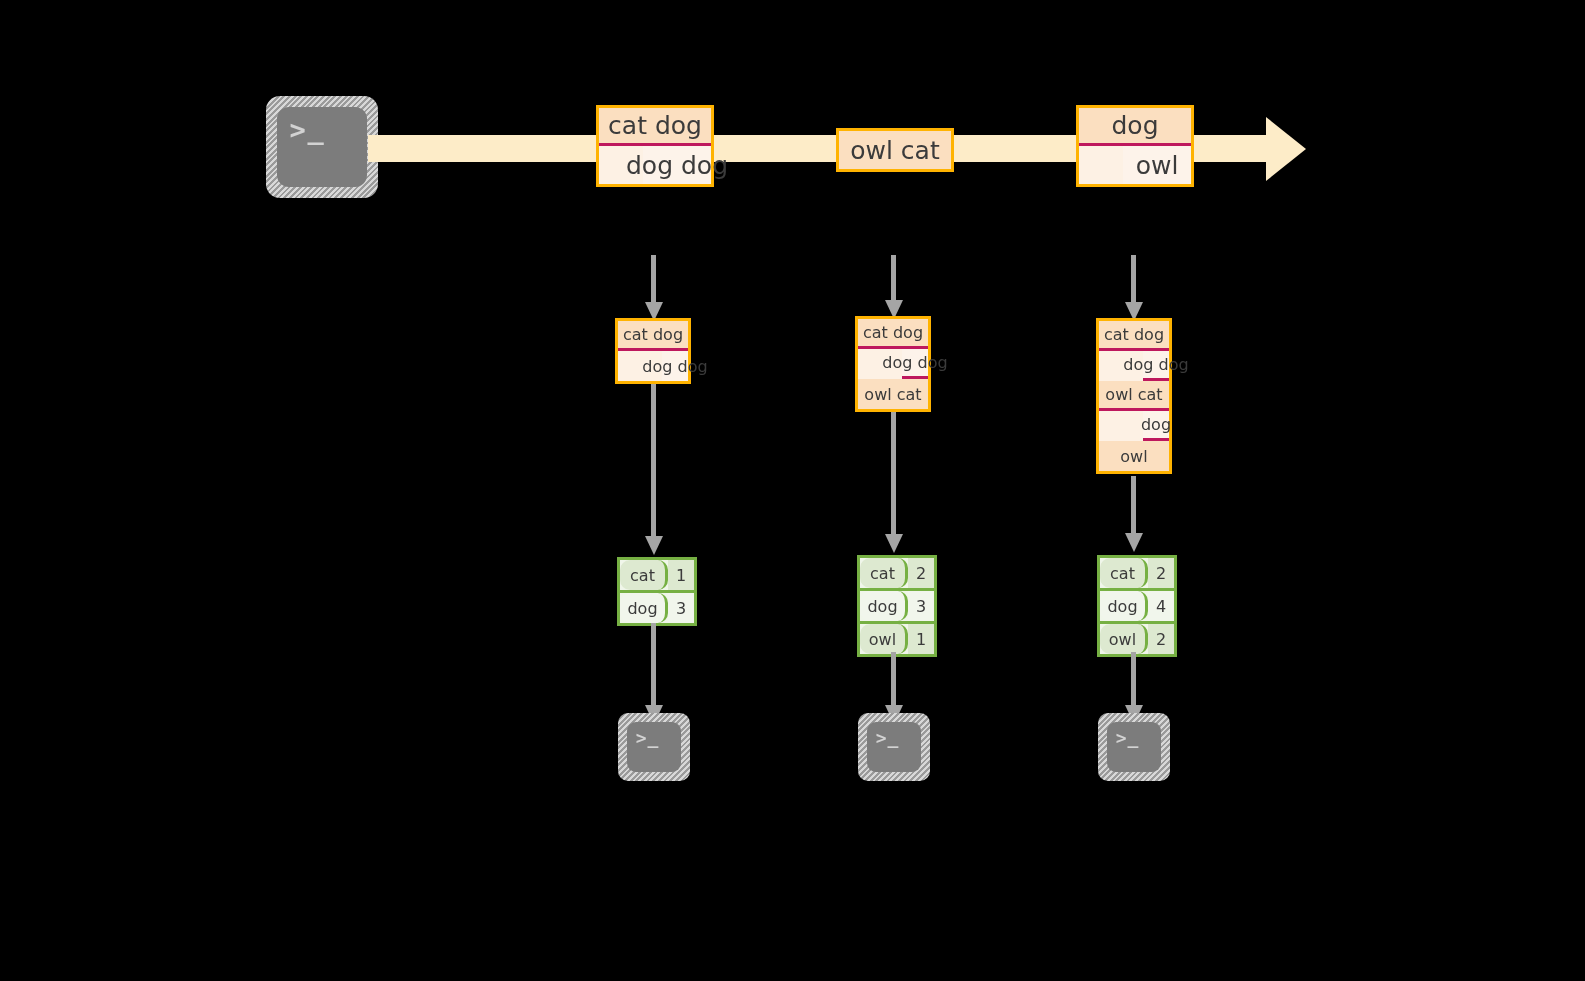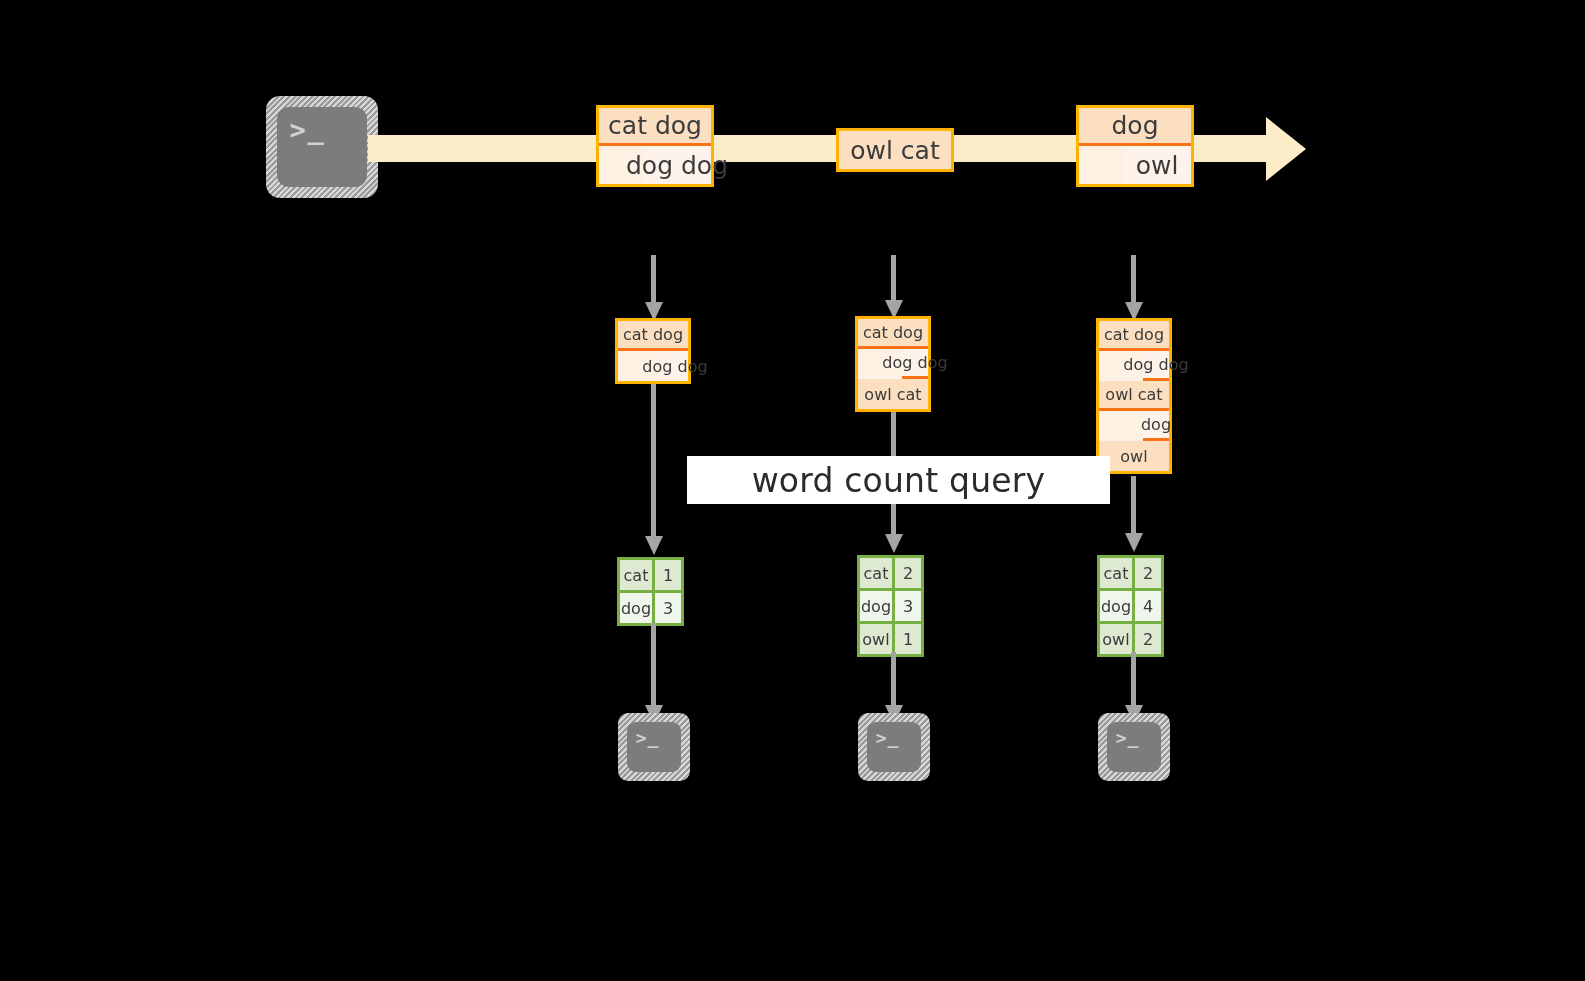--- a/index.html
+++ b/index.html
@@ -59,21 +59,21 @@
     border-left:40px solid #fdecc8;
   }
 
   
   .ebox {
     position:absolute;
     border:3px solid #ffb300;
     background:#fdf1e4;
   }
   .ecell {
-    border-bottom:3px solid #f97316;
+    border-bottom:3px solid #be185d;
     display:flex;
     align-items:center;
     justify-content:center;
     color:#3b3b3b;
     white-space:nowrap;
   }
   .ecell:last-child { border-bottom:none; }
   .ecell.shade-a { background:#fbdfc0; }
   .ecell.shade-b { background:#fdf3ea;margin-left:44px; }
 
@@ -93,21 +93,21 @@
   .rrow:last-child { border-bottom:none; }
   .rword, .rcount {
     display:flex;
     align-items:center;
     justify-content:center;
     height:30px;
     color:#3b3b3b;
     font-size:16px;
     white-space:nowrap;
   }
-  .rword { width:35px; border-right:3px solid #76b043; }
+  .rword { width:48px; border-right:3px solid #76b043;border-radius:10px; }
   .rcount { width:26px; }
   .rrow.shade-a .rword, .rrow.shade-a .rcount { background:#dde9d0; }
   .rrow.shade-b .rword, .rrow.shade-b .rcount { background:#f1f6ec; }
 
   
   .conn { position:absolute; }
   .conn-line {
     position:absolute;
     width:5px;
     background:#a5a5a5;
@@ -287,17 +287,14 @@
     <div class="conn-line" style="height:53px;"></div>
     <div class="conn-head" style="top:53px;"></div>
   </div>
 
   <div class="term small" style="left:1098px; top:713px;">
     <div class="term-inner">
       <span class="term-glyph">&gt;_</span>
     </div>
   </div>
 
-  <div class="banner" style="left:687px; top:456px; width:423px; height:48px;">
-    <span class="banner-label">word count query</span>
-  </div>
 
 </div>
 
 </body></html>

